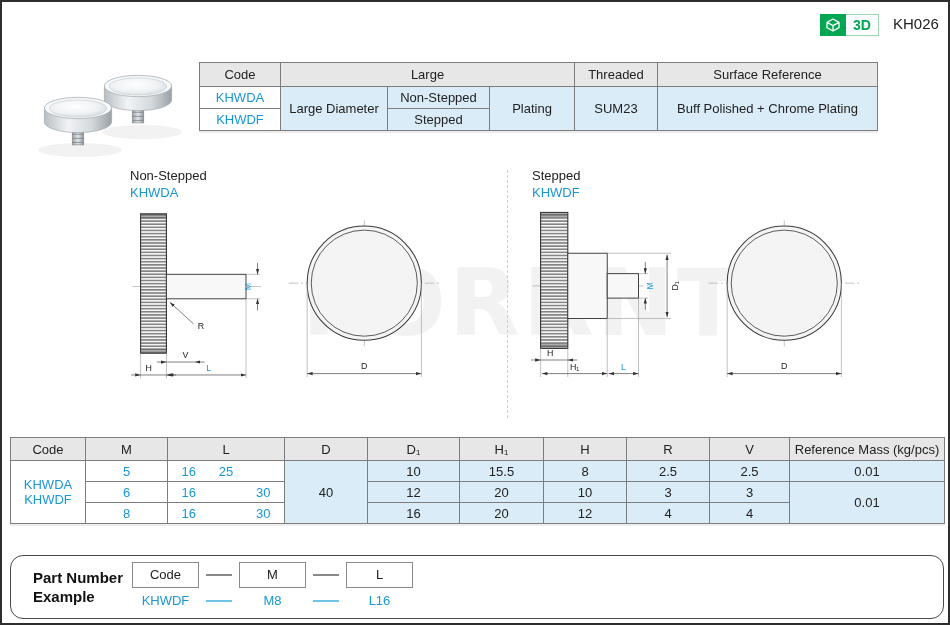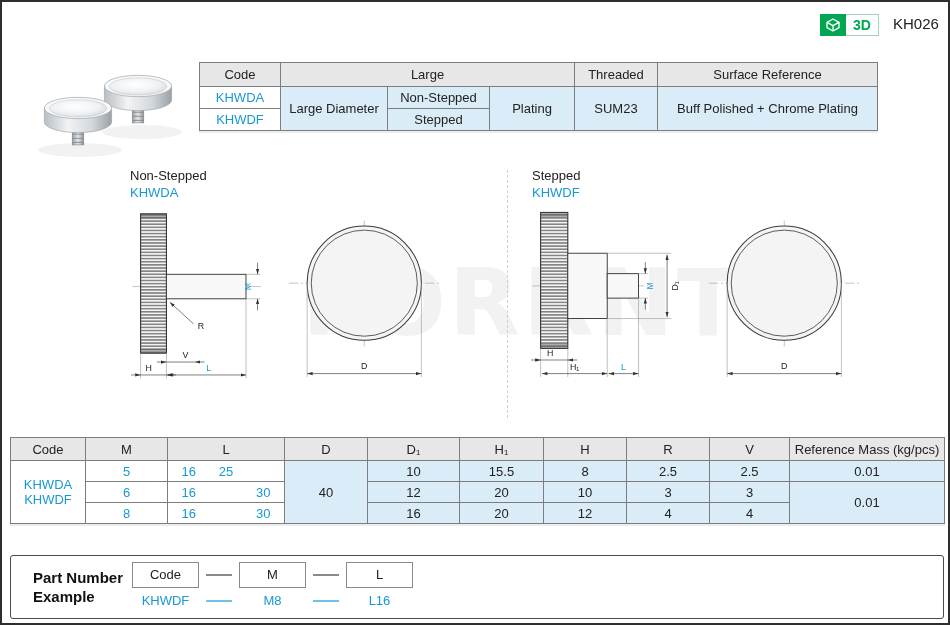--- a/index.html
+++ b/index.html
@@ -38,21 +38,21 @@
   svg text{font-family:"Liberation Sans",sans-serif;font-size:13px;fill:#222;}
   svg text.blue{fill:#1898d5;}
   
   #spec-table{position:absolute;left:8px;top:435px;width:934px;}
   #spec-table td{height:20px;}
   #spec-table .thead td{height:22px;}
   .lcell{display:grid;grid-template-columns:1fr 1fr 1fr;align-items:center;}
   .code-cell div{line-height:15px;}
   
   #pn-box{position:absolute;left:8px;top:553px;width:934px;height:64px;box-sizing:border-box;
-    border:1.5px solid #4a4a4a;border-radius:3px;display:flex;align-items:center;}
+    border:1.5px solid #4a4a4a;border-radius:13px;display:flex;align-items:center;}
   .pn-title{margin-left:22px;width:105px;font-size:15px;font-weight:bold;line-height:19px;color:#111;}
   .pn-grid{display:grid;grid-template-columns:67px 40px 67px 40px 67px;grid-template-rows:27px 25px;
     align-items:center;justify-items:center;margin-left:-6px;}
   .pn-cell{width:65px;height:24px;border:1.5px solid #8a8a8a;background:#fff;display:flex;
     align-items:center;justify-content:center;font-size:13px;}
   .pn-dash{width:26px;height:2px;background:#8a8a8a;}
   .pn-dash.blue{background:#6fc3e8;height:2px;width:26px;}
   .pn-val{font-size:13px;color:#1898d5;}
 </style>
 </head>

